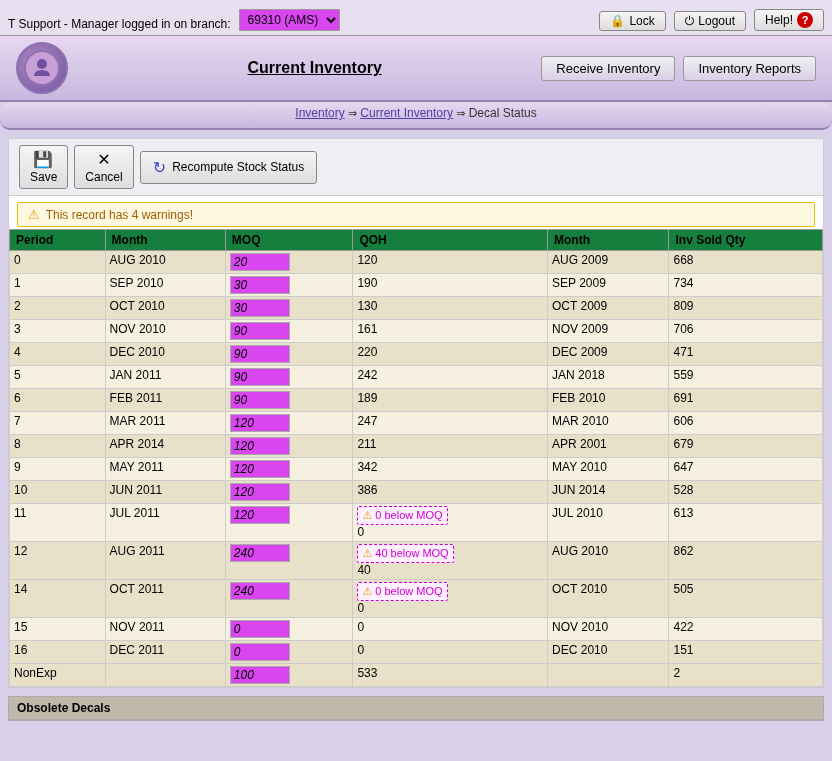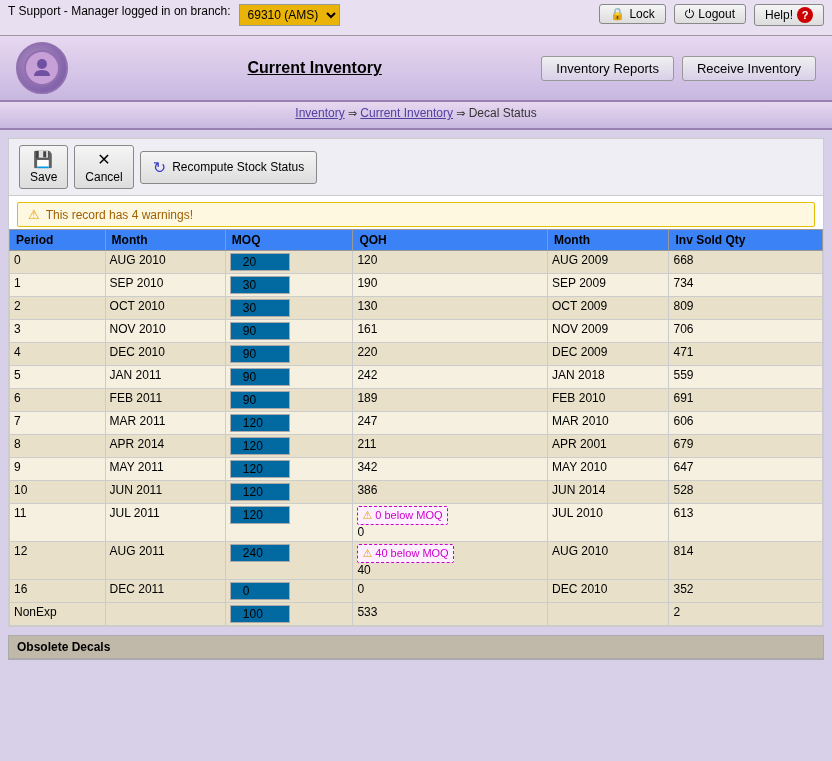--- a/index.html
+++ b/index.html
@@ -4,29 +4,29 @@
   <style>
     * { box-sizing: border-box; margin: 0; padding: 0; }
     body { font-family: Arial, sans-serif; font-size: 12px; background: #d8d0e8; width: 832px; min-height: 761px; }
 
     
     .top-bar {
       background: #e8e0f0;
       border-bottom: 1px solid #999;
       padding: 4px 8px;
       display: flex;
-      align-items: flex-start;
+      align-items: flex-end;
       gap: 8px;
       height: 36px;
     }
     .branch-select {
       border: 1px solid #999;
       padding: 2px 4px;
       font-size: 12px;
-      background: #eab308;
+      background: #d946ef;
     }
     .top-bar-spacer { flex: 1; }
     .top-bar-btn {
       border: 1px solid #888;
       background: linear-gradient(to bottom, #f5f5f5, #ddd);
       padding: 2px 10px;
       font-size: 12px;
       cursor: pointer;
       border-radius: 3px;
       display: flex;
@@ -77,20 +77,21 @@
       border-radius: 3px;
     }
 
     
     .breadcrumb-bar {
       background: linear-gradient(to bottom, #e8d8f0, #c8b8e0);
       border-bottom: 2px solid #9980b0;
       padding: 4px 16px 8px;
       text-align: center;
       font-size: 12px;
+      border-radius: 10px;
     }
     .breadcrumb-bar a { color: #5040a0; text-decoration: underline; }
     .breadcrumb-bar span { color: #333; }
 
     
     .toolbar {
       background: #f0eef5;
       border-bottom: 1px solid #ccc;
       padding: 6px 10px;
       display: flex;
@@ -133,41 +134,42 @@
       border-radius: 2px;
     }
 
     
     .inv-table {
       width: 100%;
       border-collapse: collapse;
       font-size: 12px;
     }
     .inv-table th {
-      background: #3b82f6;
+      background: #15803d;
       border: 1px solid #999;
       padding: 3px 6px;
       text-align: left;
       font-weight: bold;
     }
     .inv-table td {
       border: 1px solid #ccc;
       padding: 2px 4px;
       vertical-align: top;
     }
     .inv-table tr.odd-row td { background: #f5f0e0; }
     .inv-table tr.even-row td { background: #e8e0c8; }
 
     
     .moq-input {
       border: 1px solid #aaa;
-      padding: 1px 12px;
+      padding: 1px 3px;
       width: 60px;
       font-size: 12px;
-      background: #0369a1;
+      background: #d946ef;
+      font-style: italic;
     }
 
     
     .warn-cell { position: relative; }
     .warn-tooltip {
       display: inline-block;
       border: 1px dashed #cc00cc;
       background: #fff0ff;
       padding: 2px 4px;
       font-size: 11px;
@@ -224,24 +226,24 @@
         <circle cx="12" cy="8" r="5" fill="#7050a0"></circle>
         <path d="M4 20 Q4 14 12 14 Q20 14 20 20" fill="#7050a0"></path>
       </svg>
     </div>
   </div>
   <div class="header-center">
     <div class="header-title">Current Inventory</div>
   </div>
   <div class="header-nav-right">
     <button class="header-nav-btn">
-      <span>Inventory Reports</span>
+      <span>Receive Inventory</span>
     </button>
     <button class="header-nav-btn">
-      <span>Receive Inventory</span>
+      <span>Inventory Reports</span>
     </button>
   </div>
 </div>
 
 <div class="breadcrumb-bar">
   <span style="cursor:pointer;"><a href="#">Inventory</a></span>
   <span class="arrow-icon"> ⇒ </span>
   <span style="cursor:pointer;"><a href="#">Current Inventory</a></span>
   <span class="arrow-icon"> ⇒ </span>
   <span>Decal Status</span>
@@ -376,29 +378,45 @@
           <td class="warn-cell"><span class="warn-tooltip"><span style="color:#e0a000;">⚠</span> 0 below MOQ</span><span class="warn-value">0</span></td>
           <td>JUL 2010</td>
           <td>613</td>
         </tr>
         <tr class="even-row">
           <td>12</td>
           <td>AUG 2011</td>
           <td><input type="text" class="moq-input" value="240" style=""></td>
           <td class="warn-cell"><span class="warn-tooltip"><span style="color:#e0a000;">⚠</span> 40 below MOQ</span><span class="warn-value">40</span></td>
           <td>AUG 2010</td>
-          <td>814</td>
+          <td>862</td>
+        </tr>
+        <tr class="even-row">
+          <td>14</td>
+          <td>OCT 2011</td>
+          <td><input type="text" class="moq-input" value="240" style=""></td>
+          <td class="warn-cell"><span class="warn-tooltip"><span style="color:#e0a000;">⚠</span> 0 below MOQ</span><span class="warn-value">0</span></td>
+          <td>OCT 2010</td>
+          <td>505</td>
+        </tr>
+        <tr class="odd-row">
+          <td>15</td>
+          <td>NOV 2011</td>
+          <td><input type="text" class="moq-input" value="0" style=""></td>
+          <td class="warn-cell">0</td>
+          <td>NOV 2010</td>
+          <td>422</td>
         </tr>
         <tr class="even-row">
           <td>16</td>
           <td>DEC 2011</td>
           <td><input type="text" class="moq-input" value="0" style=""></td>
           <td class="warn-cell">0</td>
           <td>DEC 2010</td>
-          <td>352</td>
+          <td>151</td>
         </tr>
         <tr class="even-row">
           <td>NonExp</td>
           <td></td>
           <td><input type="text" class="moq-input" value="100" style=""></td>
           <td class="warn-cell">533</td>
           <td></td>
           <td>2</td>
         </tr>
       </tbody>

